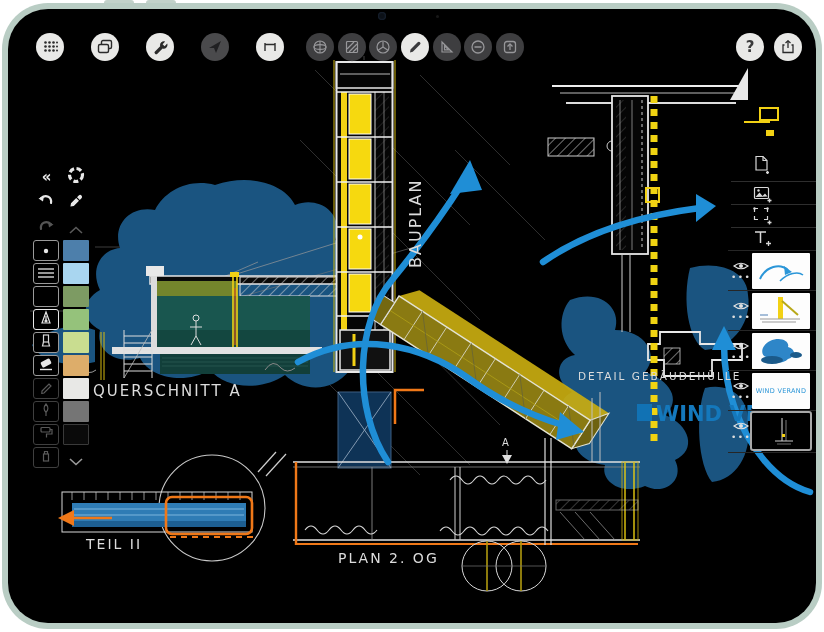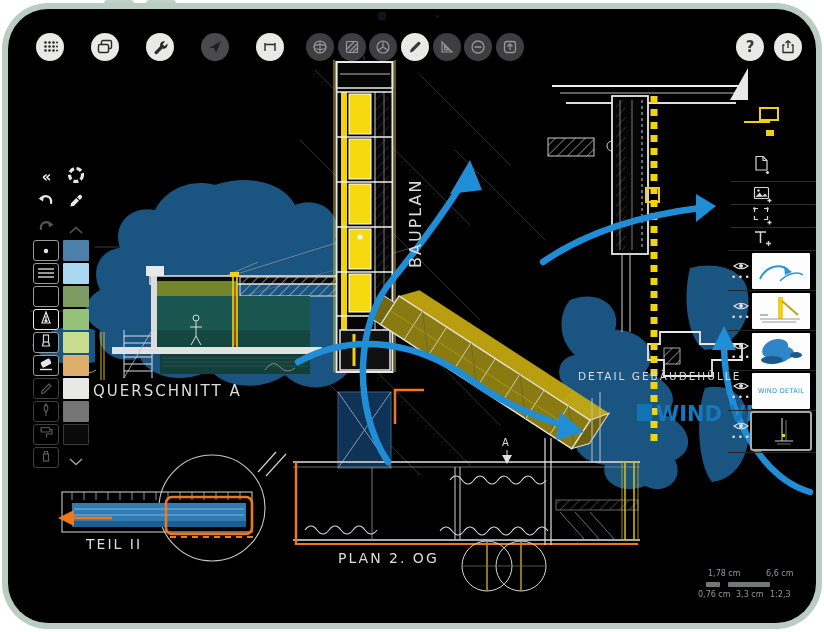--- a/index.html
+++ b/index.html
@@ -654,21 +654,21 @@
     <div class="lrow-sep" style="top:370px;"></div>
 
     <div>
       <span class="eye" style="top:377px;">
         <svg width="16" height="12">
               <path d="M1,6 Q8,0.5 15,6 Q8,11.5 1,6 Z" fill="none" stroke="#e0e0e0" stroke-width="1.2"></path>
               <circle cx="8" cy="6" r="2" fill="#e0e0e0"></circle>
             </svg></span>
       <span class="dots" style="top:392px;">•••</span>
       <div class="thumb" style="top:373px;">
-        <div class="thumb-text">WIND DETAIL</div>
+        <div class="thumb-text">WIND VERAND</div>
       </div>
     </div>
     <div class="lrow-sep" style="top:410px;"></div>
 
     <div>
       <span class="eye" style="top:417px;">
         <svg width="16" height="12">
               <path d="M1,6 Q8,0.5 15,6 Q8,11.5 1,6 Z" fill="none" stroke="#e0e0e0" stroke-width="1.2"></path>
               <circle cx="8" cy="6" r="2" fill="#e0e0e0"></circle>
             </svg></span>
@@ -680,27 +680,18 @@
           <line x1="34" y1="7" x2="34" y2="28" stroke="#999" stroke-width=".8"></line>
           <line x1="23" y1="28" x2="41" y2="28" stroke="#ccc" stroke-width="1"></line>
           <line x1="25" y1="31" x2="39" y2="31" stroke="#888" stroke-width=".8"></line>
           <rect x="30" y="21" width="3" height="3" fill="#f2d114"></rect>
         </svg>
       </div>
     </div>
     <div class="lrow-sep" style="top:452px;"></div>
   </div>
 
-  <div class="scale">
-    <span style="left:16px;top:0;">1,78 cm</span>
-    <span style="left:74px;top:0;">6,6 cm</span>
-    <div class="sbar" style="left:14px;top:13px;width:14px;"></div>
-    <div class="sbar" style="left:36px;top:13px;width:42px;"></div>
-    <span style="left:6px;top:21px;">0,76 cm</span>
-    <span style="left:44px;top:21px;">3,3 cm</span>
-    <span style="left:78px;top:21px;">1:2,3</span>
-  </div>
 
   <div class="camera"></div>
   <div class="mic"></div>
 
 </div>
 </div>
 
 </body></html>

